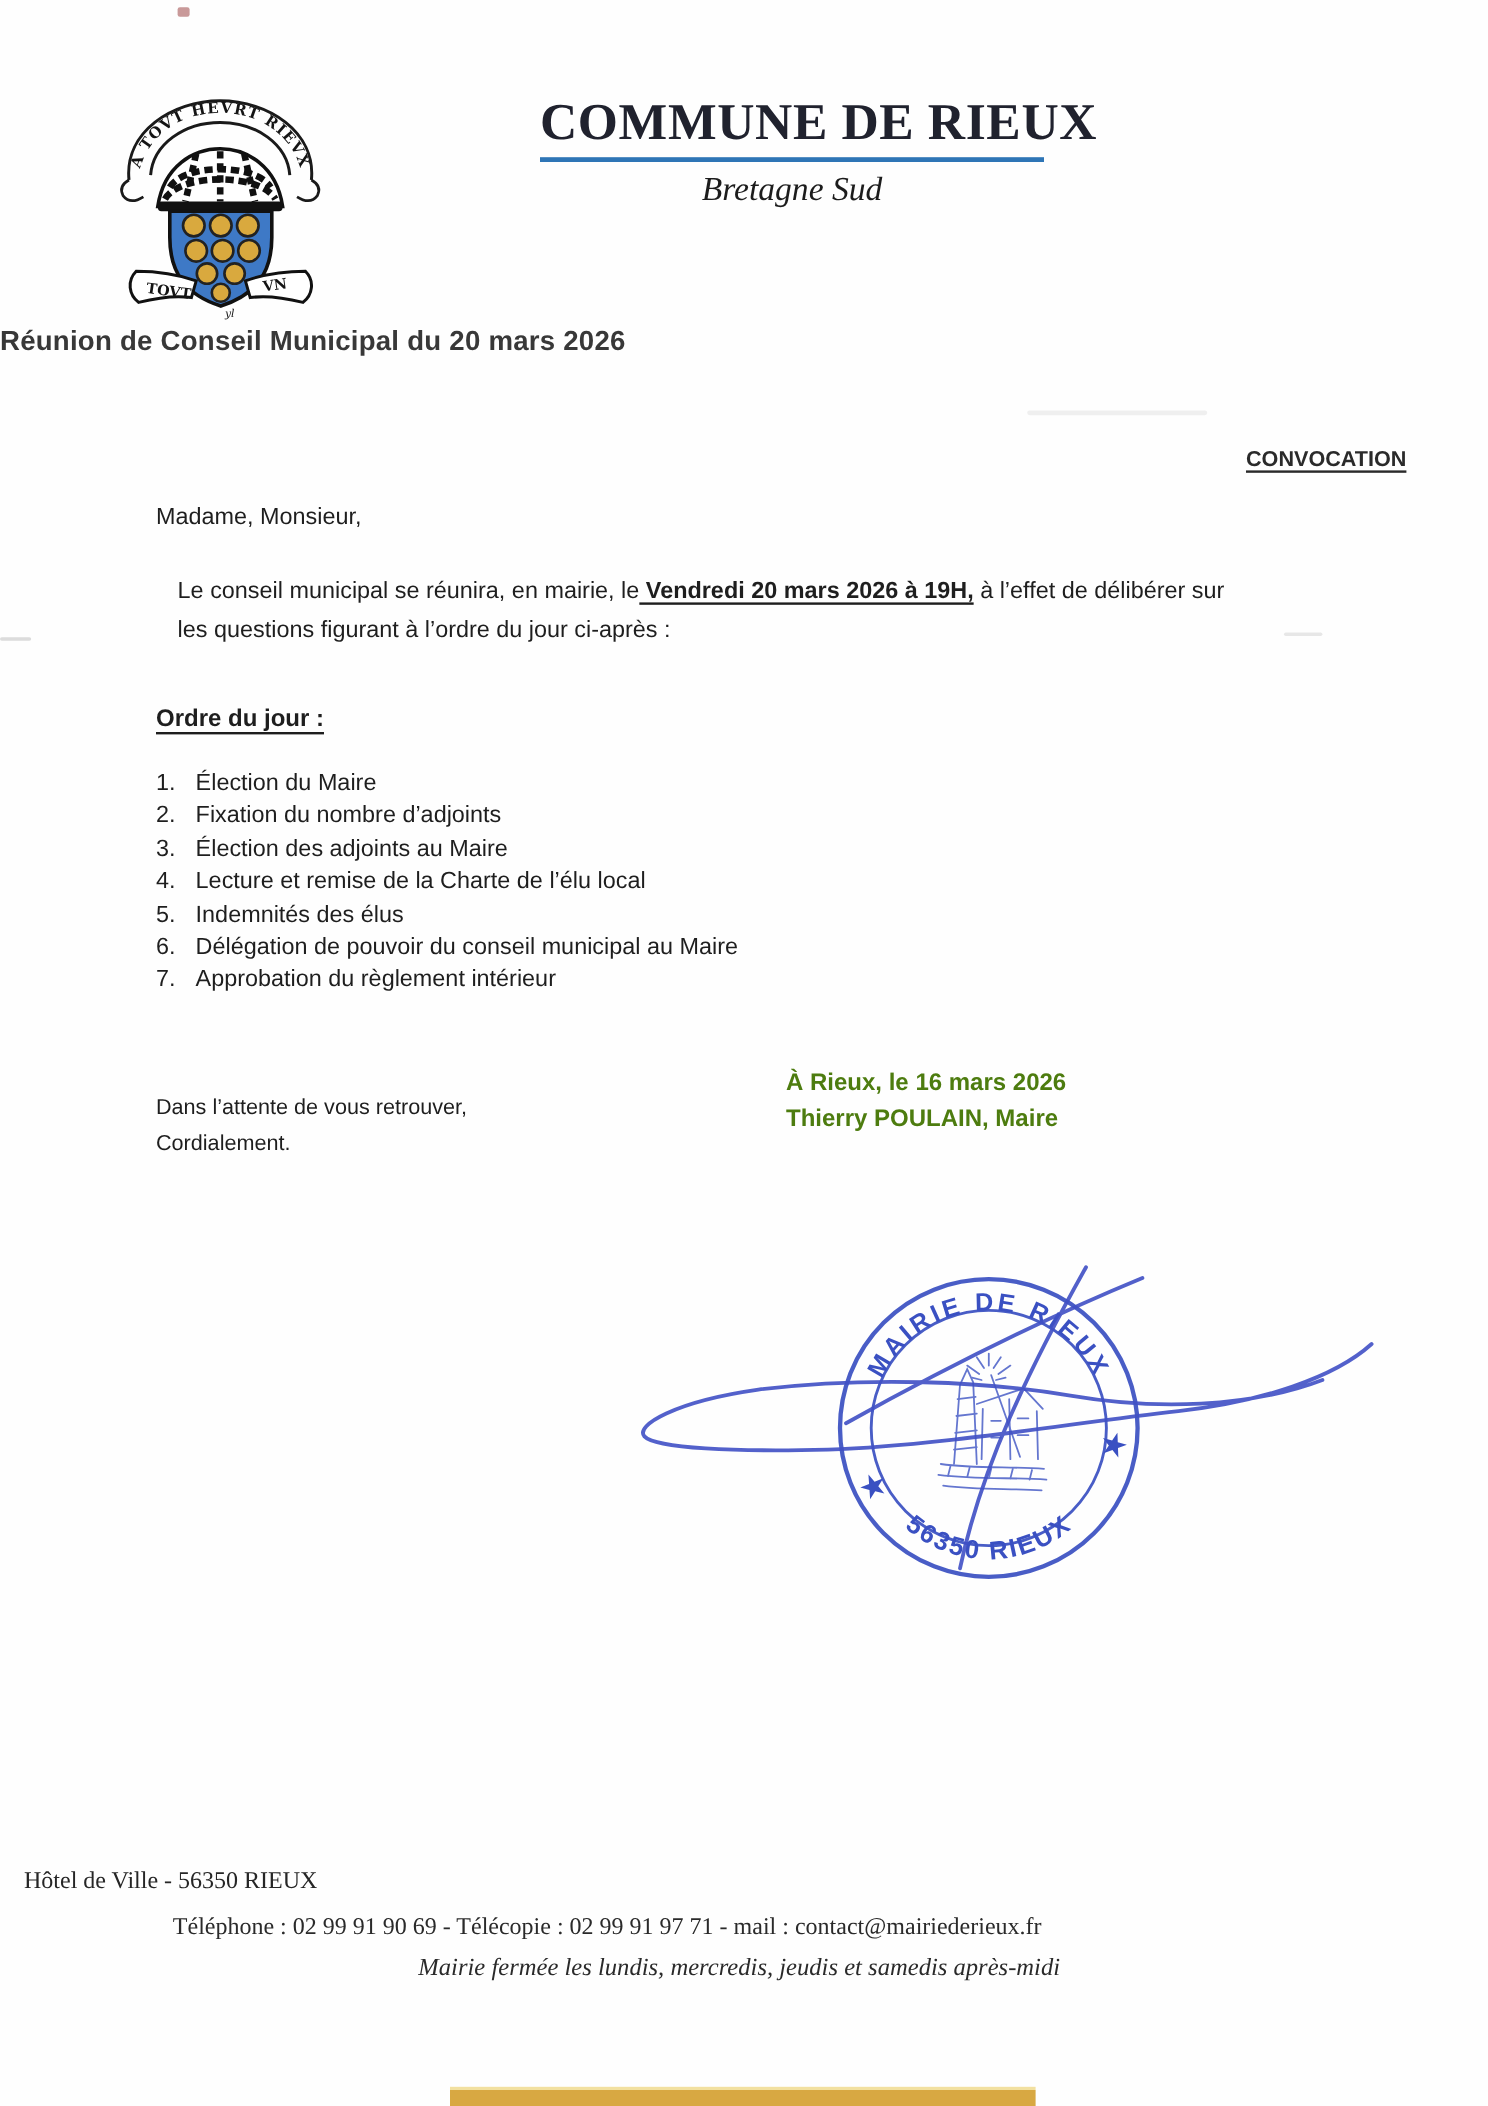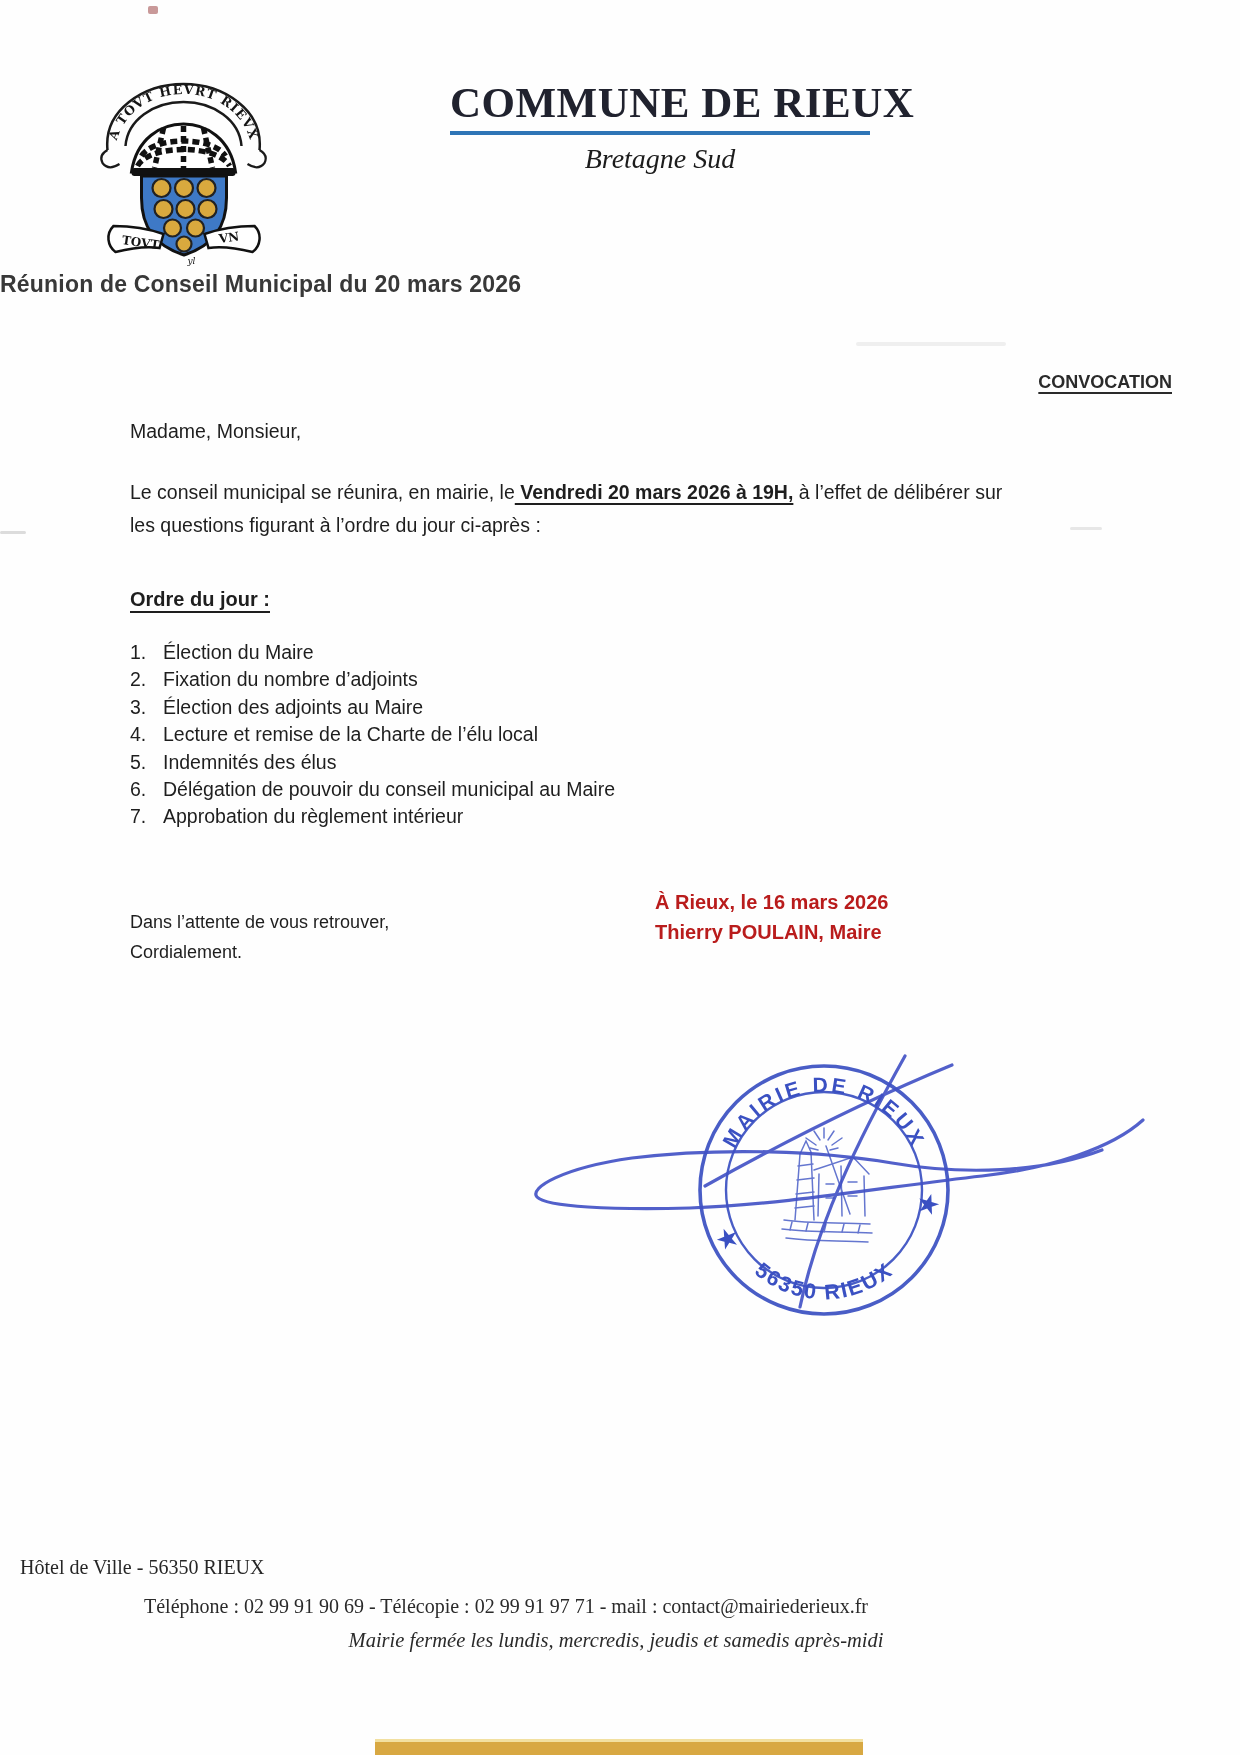--- a/index.html
+++ b/index.html
@@ -26,37 +26,37 @@
   .doc-label{
     position:absolute;left:0;top:372px;width:1124px;text-align:right;
     font-size:18px;font-weight:600;color:#2a2a2a;margin-left:48px;
   }
   .doc-label span{
     text-decoration:underline;text-underline-offset:4px;text-decoration-thickness:1.5px;
   }
   
   .salutation{position:absolute;left:130px;top:420px;font-size:19.5px;}
   .body-par{
-    position:absolute;left:130px;top:476px;width:892px;font-size:19.5px;
+    position:absolute;left:148px;top:476px;width:892px;font-size:19.5px;
     line-height:33px;margin:0;
   }
   .body-emphasis{
     font-weight:700;text-decoration:underline;text-underline-offset:4px;
     text-decoration-thickness:2px;
   }
   .agenda-heading{
     position:absolute;left:130px;top:588px;font-size:20px;font-weight:700;
     text-decoration:underline;text-underline-offset:5px;text-decoration-thickness:2px;
   }
   .agenda-list{position:absolute;left:130px;top:641px;font-size:19.5px;}
   .agenda-row{display:flex;height:27.4px;align-items:baseline;}
   .agenda-num{width:33px;flex:0 0 33px;}
   
   .closing{position:absolute;left:130px;top:888px;font-size:18px;line-height:29.5px;margin-top:20px;}
-  .sign-block{position:absolute;left:655px;top:888px;font-size:20px;font-weight:700;line-height:29.5px;color:#b91c1c;}
+  .sign-block{position:absolute;left:655px;top:888px;font-size:20px;font-weight:700;line-height:29.5px;color:#4d7c0f;}
   
   .stamp{position:absolute;left:694px;top:1060px;width:260px;height:260px;}
   .signature{position:absolute;left:0;top:0;width:1240px;height:1755px;pointer-events:none;}
   
   .footer-address{
     position:absolute;left:0;top:1556px;width:1240px;text-align:left;
     font-family:"Liberation Serif",serif;font-size:20px;color:#262626;margin-left:20px;
   }
   .footer-contact{
     position:absolute;left:0;top:1595px;width:1012px;text-align:center;

